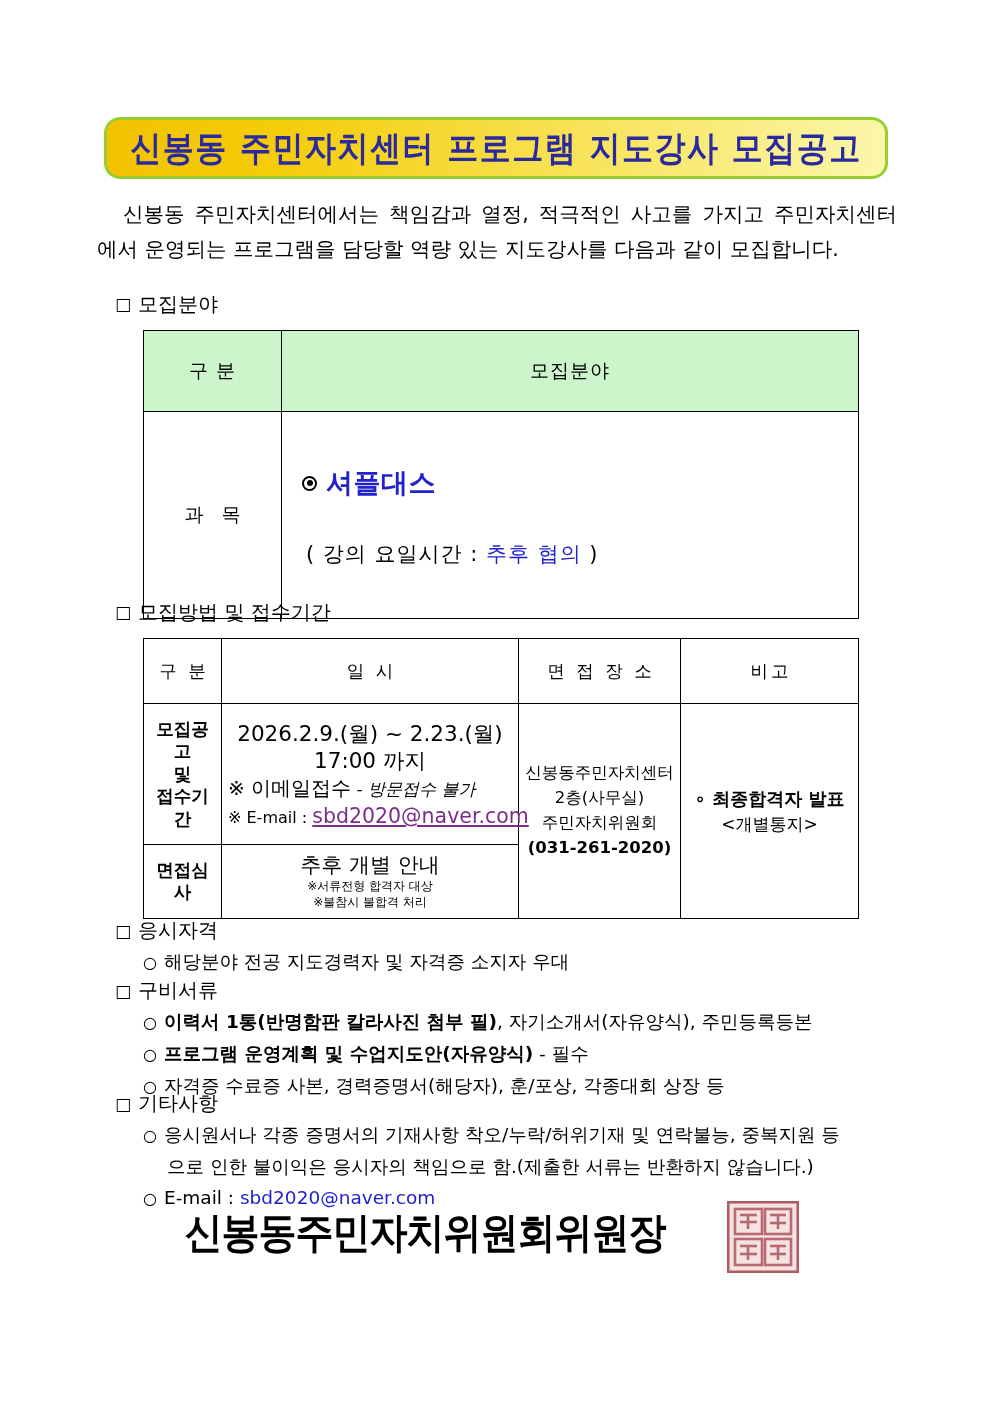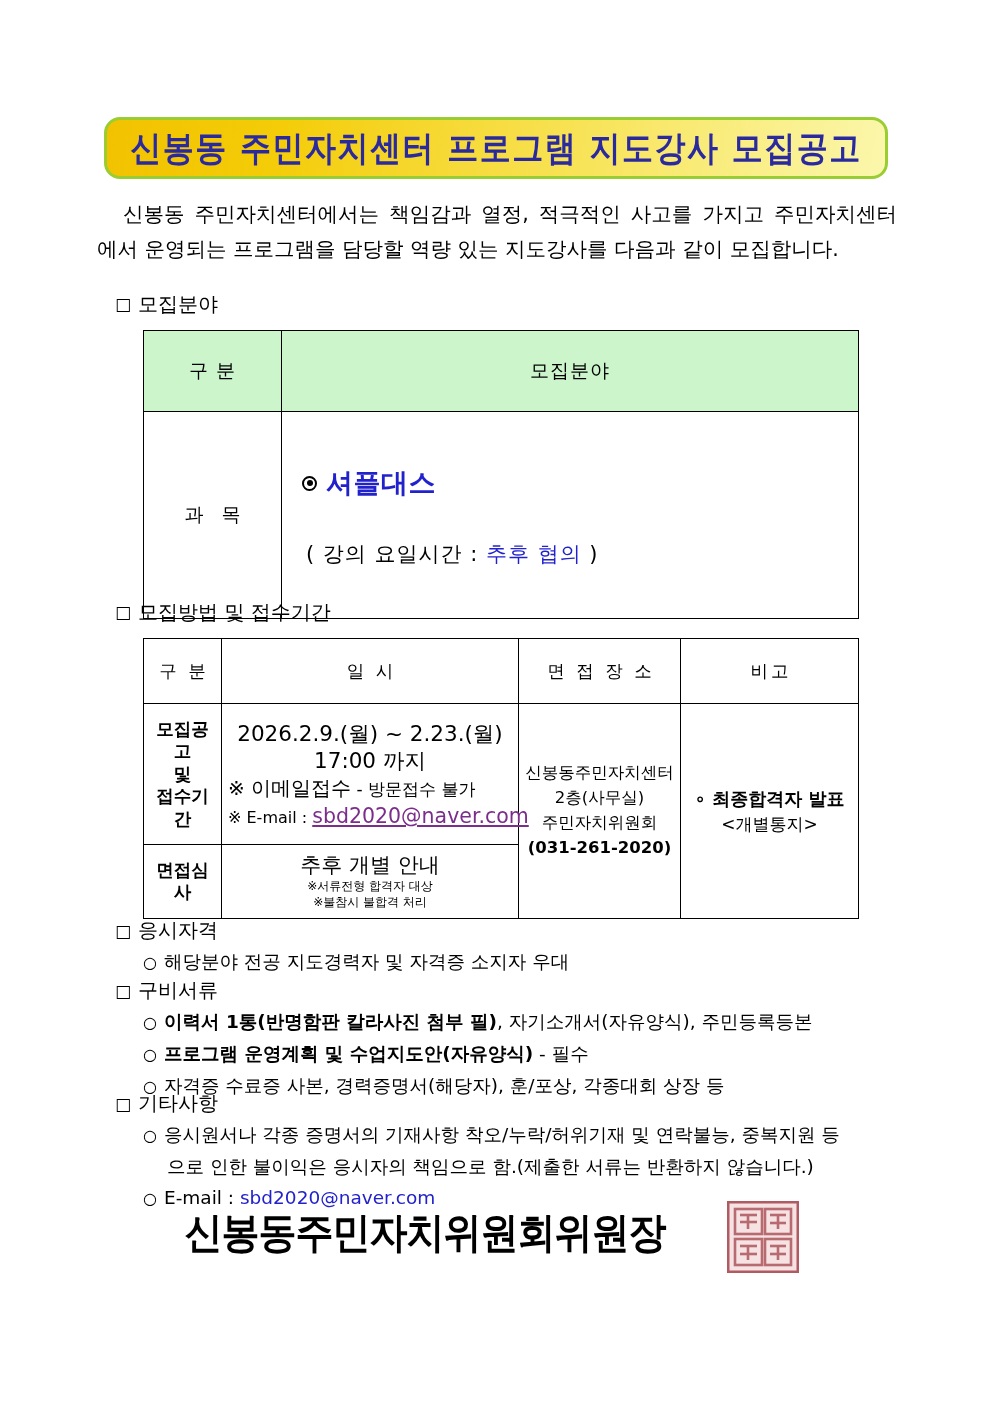--- a/index.html
+++ b/index.html
@@ -169,21 +169,21 @@
     font-size: 21.5px;
     letter-spacing: 0px;
     line-height: 1.3;
   }
   .d-mid {
     font-size: 20px;
     line-height: 1.35;
     text-align: left;
     white-space: nowrap;
   }
-  .d-mid .small { font-size: 17px; }
+  .d-mid .small { font-size: 17px; font-style: italic; }
   .d-mail {
     font-size: 16px;
     text-align: left;
     white-space: nowrap;
     margin-top: 2px;
   }
   .mail-link {
     color: #7B2D8B;
     text-decoration: underline;
     font-size: 20.5px;

